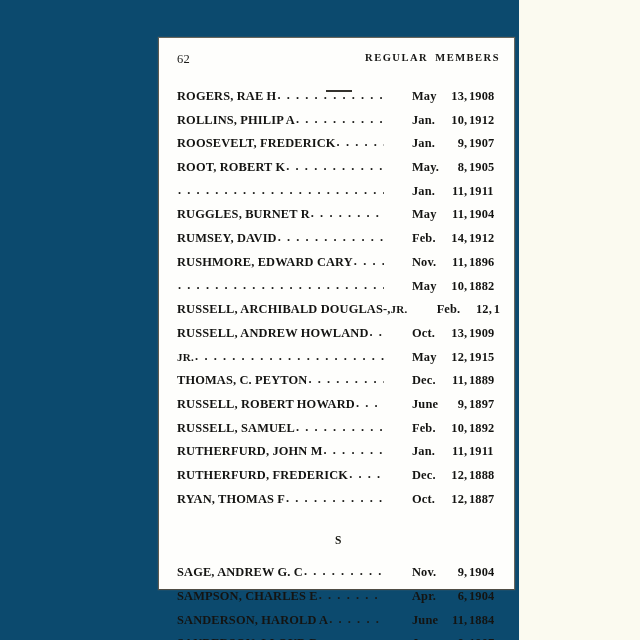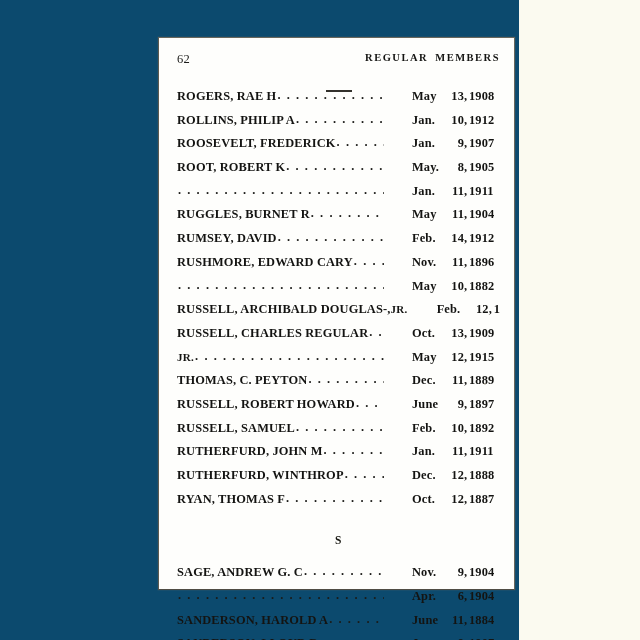--- a/index.html
+++ b/index.html
@@ -279,21 +279,21 @@
             <span class="jr">Jr.</span>
             <span class="leader">. . . . . . . . . . . . . . . . . . . . . . . . . . . . . . . . . . . . . . . . . . . . . . . . . . . . . . . . . . . . . . . . . . . . . . . . . . . . . . . . . . . . . . . . . </span>
             <span class="date">
               <span class="month">Feb.</span>
               <span class="day">12</span>
               <span class="comma">,</span>
               <span class="year">1913</span>
             </span>
           </div>
           <div class="entry">
-            <span class="name">RUSSELL, CHARLES REGULAR</span>
+            <span class="name">RUSSELL, ANDREW HOWLAND</span>
             <span class="leader">. . . . . . . . . . . . . . . . . . . . . . . . . . . . . . . . . . . . . . . . . . . . . . . . . . . . . . . . . . . . . . . . . . . . . . . . . . . . . . . . . . . . . . . . . </span>
             <span class="date">
               <span class="month">Oct.</span>
               <span class="day">13</span>
               <span class="comma">,</span>
               <span class="year">1909</span>
             </span>
           </div>
           <div class="entry">
             <span class="jr">Jr.</span>
@@ -339,21 +339,21 @@
             <span class="name">RUTHERFURD, JOHN M</span>
             <span class="leader">. . . . . . . . . . . . . . . . . . . . . . . . . . . . . . . . . . . . . . . . . . . . . . . . . . . . . . . . . . . . . . . . . . . . . . . . . . . . . . . . . . . . . . . . . </span>
             <span class="date">
               <span class="month">Jan.</span>
               <span class="day">11</span>
               <span class="comma">,</span>
               <span class="year">1911</span>
             </span>
           </div>
           <div class="entry">
-            <span class="name">RUTHERFURD, WINTHROP</span>
+            <span class="name">RUTHERFURD, FREDERICK</span>
             <span class="leader">. . . . . . . . . . . . . . . . . . . . . . . . . . . . . . . . . . . . . . . . . . . . . . . . . . . . . . . . . . . . . . . . . . . . . . . . . . . . . . . . . . . . . . . . . </span>
             <span class="date">
               <span class="month">Dec.</span>
               <span class="day">12</span>
               <span class="comma">,</span>
               <span class="year">1888</span>
             </span>
           </div>
           <div class="entry">
             <span class="name">RYAN, THOMAS F</span>
@@ -372,20 +372,21 @@
             <span class="name">SAGE, ANDREW G. C</span>
             <span class="leader">. . . . . . . . . . . . . . . . . . . . . . . . . . . . . . . . . . . . . . . . . . . . . . . . . . . . . . . . . . . . . . . . . . . . . . . . . . . . . . . . . . . . . . . . . </span>
             <span class="date">
               <span class="month">Nov.</span>
               <span class="day">9</span>
               <span class="comma">,</span>
               <span class="year">1904</span>
             </span>
           </div>
           <div class="entry">
+            <span class="name">SAMPSON, CHARLES E</span>
             <span class="leader">. . . . . . . . . . . . . . . . . . . . . . . . . . . . . . . . . . . . . . . . . . . . . . . . . . . . . . . . . . . . . . . . . . . . . . . . . . . . . . . . . . . . . . . . . </span>
             <span class="date">
               <span class="month">Apr.</span>
               <span class="day">6</span>
               <span class="comma">,</span>
               <span class="year">1904</span>
             </span>
           </div>
           <div class="entry">
             <span class="name">SANDERSON, HAROLD A</span>

